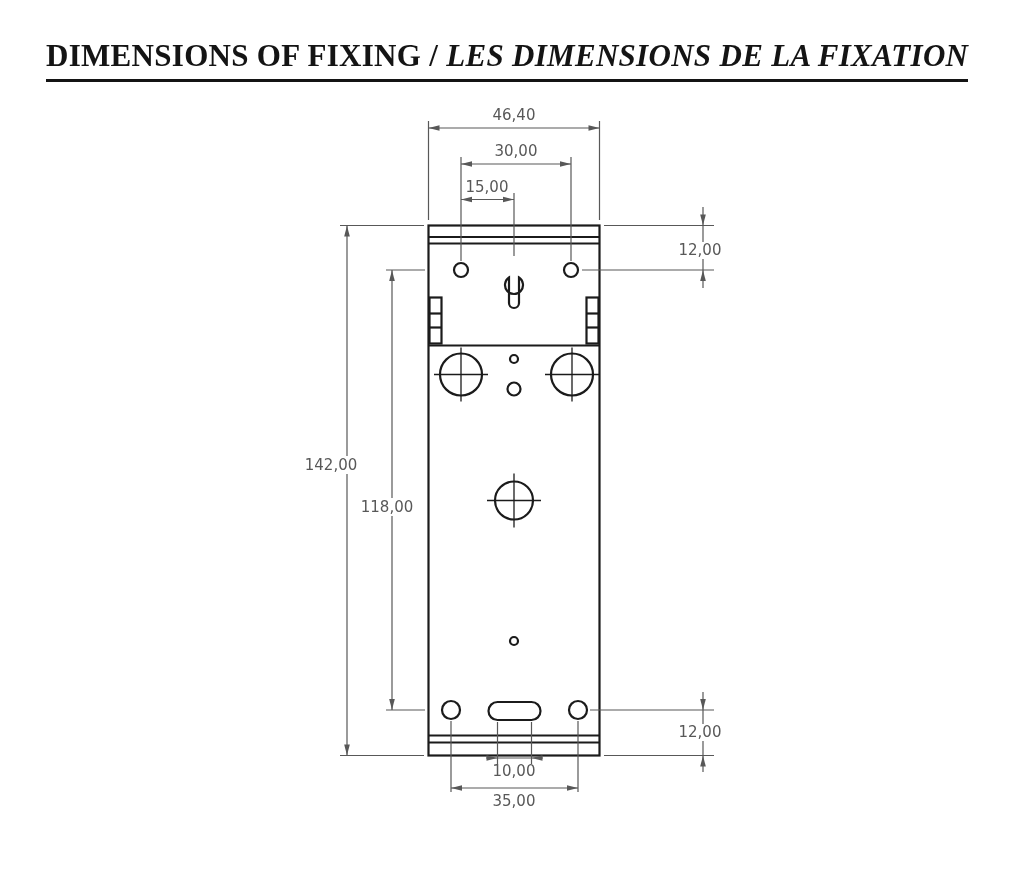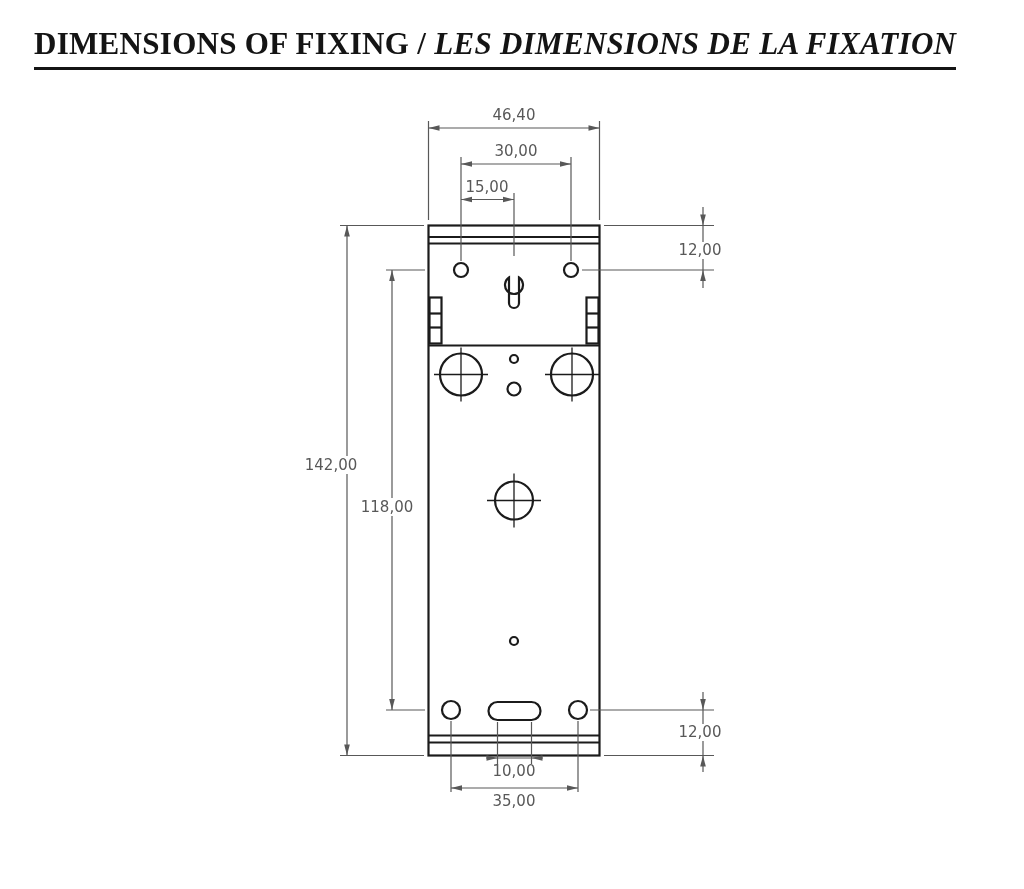--- a/index.html
+++ b/index.html
@@ -1,21 +1,21 @@
 <!DOCTYPE html>
 <html><head>
 <meta charset="utf-8">
 <style>
   html,body { margin:0; padding:0; }
   body {
     width:1024px; height:889px; background:#ffffff; position:relative;
     font-family:"Liberation Sans", sans-serif; overflow:hidden;
   }
   .title {
-    position:absolute; left:30px; top:22px; margin:4px;
+    position:absolute; left:30px; top:22px; margin:16px;
     font-family:"Liberation Serif", serif;
     font-weight:700; font-size:31px; color:#141414; letter-spacing:0.3px;
     border-bottom:3px solid #141414; padding-bottom:5px; white-space:nowrap;
   }
   .title .fr { font-style:italic; }
   svg.drawing { position:absolute; left:0; top:0; }
   .plate   { stroke:#1b1b1b; stroke-width:2.2; fill:none; }
   .plate-thin { stroke:#1b1b1b; stroke-width:1.3; fill:none; }
   .dim     { stroke:#585858; stroke-width:1.2; fill:none; }
   .arr     { fill:#585858; stroke:none; }

